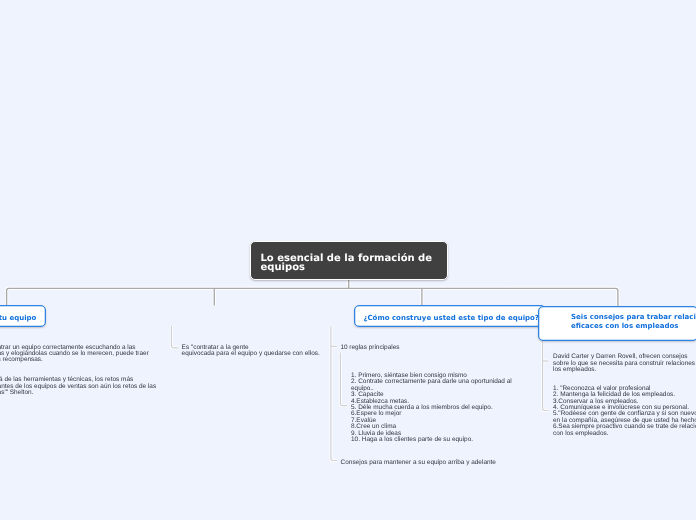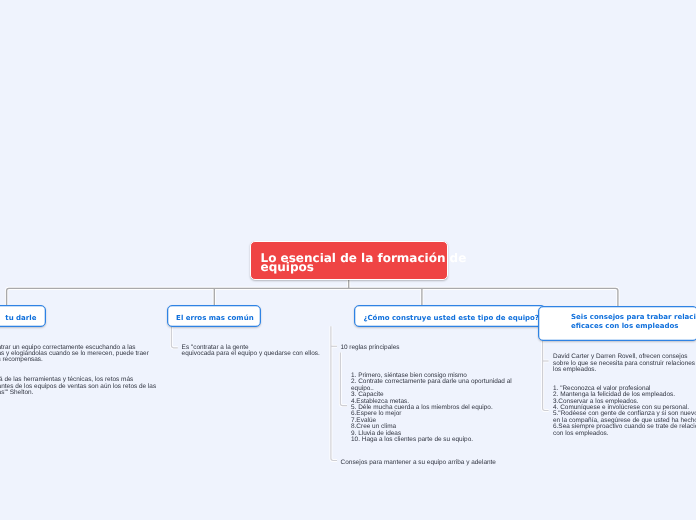--- a/index.html
+++ b/index.html
@@ -3,22 +3,22 @@
 <meta charset="utf-8">
 <title>Lo esencial de la formacion de equipos</title>
 <style>
   html,body{margin:0;padding:0;}
   body{width:696px;height:520px;overflow:hidden;background:#eff3fd;
        font-family:"DejaVu Sans", sans-serif;
        -webkit-font-smoothing:antialiased;text-rendering:geometricPrecision;}
   #stage{position:relative;width:696px;height:520px;overflow:hidden;}
   svg.links{position:absolute;left:0;top:0;width:696px;height:520px;pointer-events:none;}
   .node{position:absolute;box-sizing:border-box;z-index:2;}
-  .root{background:#ef4444;border:1.6px solid #ffffff;border-radius:5px;color:#fff;
-        font-weight:bold;font-size:12px;line-height:9.7px;letter-spacing:0px;white-space:pre;
+  .root{background:#404040;border:1.6px solid #ffffff;border-radius:5px;color:#fff;
+        font-weight:bold;font-size:10px;line-height:9.7px;letter-spacing:0px;white-space:pre;
         box-shadow:0 1px 2px rgba(0,0,0,.25);padding:12px 9.5px 0;}
   .child{background:#fff;border:1.45px solid #2f83e4;border-radius:5px;color:#0f6fdb;
          font-weight:bold;font-size:7px;line-height:9.2px;
          box-shadow:0 1px 2px rgba(0,0,0,.20), inset 0 0 0 0.5px rgba(47,131,228,.55);
          padding:7.2px 8.1px 0;white-space:pre;}
   .child.two{padding:6.2px 7.5px 0;}
   .txt{position:absolute;color:#303440;font-family:"Liberation Sans",sans-serif;
        font-size:6.45px;line-height:6.42px;white-space:pre;z-index:2;}
 </style>
 </head>
@@ -53,22 +53,21 @@
       <path d="M330.9,346.3 L337,346.3"></path>
       <path d="M340.4,352.5 L340.4,403.4 Q340.4,405.6 342.6,405.6 L347,405.6"></path>
       <path d="M542.6,334 L542.6,408.3 Q542.6,410.5 544.8,410.5 L548.6,410.5"></path>
       <path d="M542.6,361 L548.6,361"></path>
     </g>
   </svg>
 
   <div class="node root" style="left:250px;top:240.5px;width:197.5px;height:39.5px;"><span>Lo esencial de la formación de
 equipos</span></div>
 
-  <div class="node child" style="left:-32.9px;top:305.4px;width:78.4px;height:21.4px;text-align:right;"><span>tu darle</span></div>
-  <div class="node child" style="left:167px;top:305.4px;width:94.2px;height:21.4px;"><span>El erros mas común</span></div>
+  <div class="node child" style="left:-32.9px;top:305.4px;width:78.4px;height:21.4px;text-align:right;"><span>tu equipo</span></div>
   <div class="node child" style="left:326.3px;top:305.4px;width:191.4px;height:21.4px;margin-left:28px;"><span>¿Cómo construye usted este tipo de equipo?</span></div>
   <div class="node child two" style="left:538px;top:306px;width:159.5px;height:35px;padding-left:32px;"><span>Seis consejos para trabar relaciones
 eficaces con los empleados</span></div>
 
   <div class="txt" style="left:-2.6px;top:344.6px;">atrar un equipo correctamente escuchando a las
 as y elogiándolas cuando se lo merecen, puede traer
 s recompensas.</div>
   <div class="txt" style="left:-2.4px;top:377.4px;">lá de las herramientas y técnicas, los retos más
 antes de los equipos de ventas son aún los retos de las
 as'" Shelton.</div>

